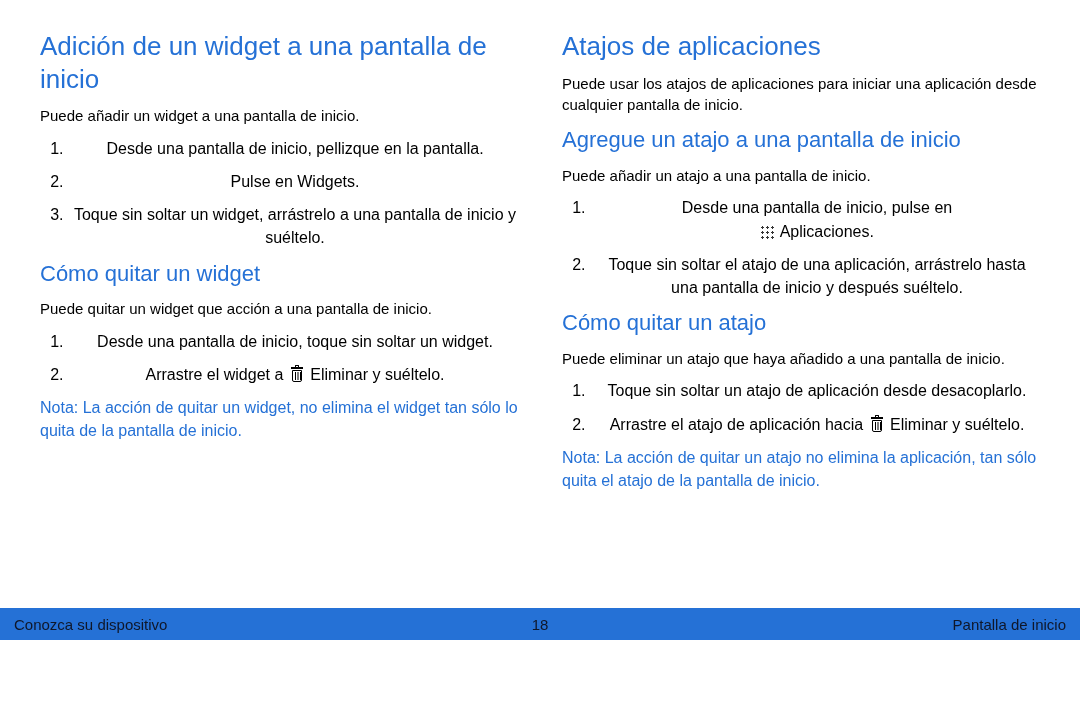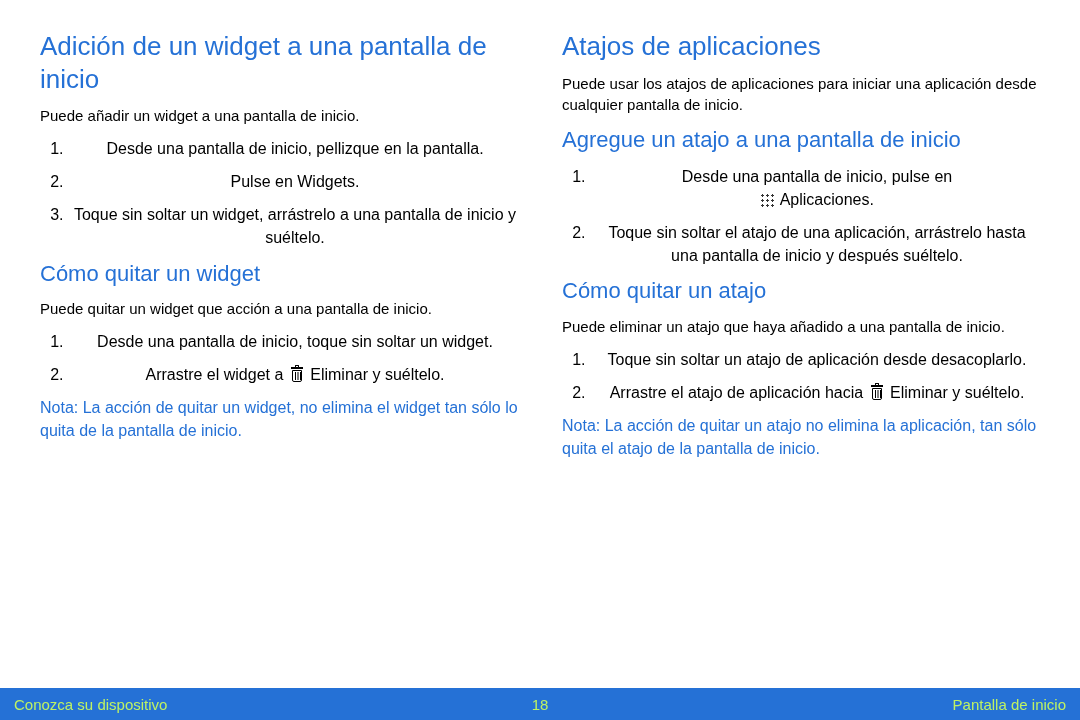--- a/index.html
+++ b/index.html
@@ -1,38 +1,38 @@
 <!DOCTYPE html>
 <html><head>
 <meta charset="utf-8">
 <style>
   * { box-sizing: border-box; margin: 0; padding: 0; }
   html, body { width: 1080px; height: 720px; font-family: Arial, Helvetica, sans-serif; background: #fff; color: #000; }
-  .page { width: 1080px; height: 720px; position: relative; display: flex; flex-direction: column; }
+  .page { width: 1080px; height: 640px; position: relative; display: flex; flex-direction: column; }
   .content { flex: 1; display: flex; padding: 30px 40px 10px 40px; gap: 44px; }
   .col { flex: 1; }
   .h1 { color: #2571d6; font-size: 26px; font-weight: 400; line-height: 1.25; margin-bottom: 10px; }
   .h2 { color: #2571d6; font-size: 22px; font-weight: 400; line-height: 1.3; margin-top: 8px; margin-bottom: 10px; }
   .p  { font-size: 15px; line-height: 1.45; margin-bottom: 10px; }
   .note { color: #2571d6; font-size: 16px; line-height: 1.45; margin-top: 6px; }
   ol { list-style: decimal; padding-left: 28px; text-align: center; }
   ol li { font-size: 16px; line-height: 1.45; margin-bottom: 10px; padding-left: 4px; }
   .bold { font-weight: 400; }
   .apps-icon { display:inline-block; vertical-align:-2px; width:14px; height:14px; position:relative; margin-right:2px; }
   .apps-icon::before { content:""; position:absolute; inset:0;
     background:
       radial-gradient(#333 1.2px, transparent 1.3px) 0 0/5px 5px,
       radial-gradient(#333 1.2px, transparent 1.3px) 0 0/5px 5px;
   }
   .trash-icon { display:inline-block; vertical-align:-3px; width:14px; height:16px; position:relative; margin:0 2px; }
   .trash-icon .lid { position:absolute; top:0; left:1px; width:12px; height:2px; background:#000; }
   .trash-icon .handle { position:absolute; top:-2px; left:5px; width:4px; height:2px; border:1px solid #000; border-bottom:none; border-radius:1px 1px 0 0; }
   .trash-icon .body { position:absolute; top:3px; left:2px; width:10px; height:12px; border:1.2px solid #000; border-radius:0 0 2px 2px; }
   .trash-icon .body::before { content:""; position:absolute; top:1px; left:2px; width:1px; height:8px; background:#000; box-shadow: 2.5px 0 0 #000, 5px 0 0 #000; }
-  .footer { height: 32px; background:#2571d6; color:#bef264; display:flex; align-items:center; justify-content:space-between; padding:12px 14px; font-size:15px; }
+  .footer { height: 32px; background:#2571d6; color:#0f172a; display:flex; align-items:center; justify-content:space-between; padding:12px 14px; font-size:15px; }
   .footer .center { position:absolute; left:50%; transform:translateX(-50%); }
 </style>
 </head>
 <body>
 
 <div class="page">
   <div class="content">
     <div class="col">
       <div class="h1">Adición de un widget a una pantalla de inicio</div>
       <div class="p">Puede añadir un widget a una pantalla de inicio.</div>
@@ -55,20 +55,21 @@
       <div class="note">
         <span class="bold">Nota</span><span>: La acción de quitar un widget, no elimina el widget tan sólo lo quita de la pantalla de inicio.</span>
       </div>
     </div>
 
     <div class="col">
       <div class="h1">Atajos de aplicaciones</div>
       <div class="p">Puede usar los atajos de aplicaciones para iniciar una aplicación desde cualquier pantalla de inicio.</div>
 
       <div class="h2">Agregue un atajo a una pantalla de inicio</div>
+      <div class="p">Puede añadir un atajo a una pantalla de inicio.</div>
       <ol>
         <li>
           <span>Desde una pantalla de inicio, pulse en</span><br>
           <span class="apps-icon"></span> <span class="bold">Aplicaciones</span><span>.</span>
         </li>
         <li>Toque sin soltar el atajo de una aplicación, arrástrelo hasta una pantalla de inicio y después suéltelo.</li>
       </ol>
 
       <div class="h2">Cómo quitar un atajo</div>
       <div class="p">Puede eliminar un atajo que haya añadido a una pantalla de inicio.</div>

